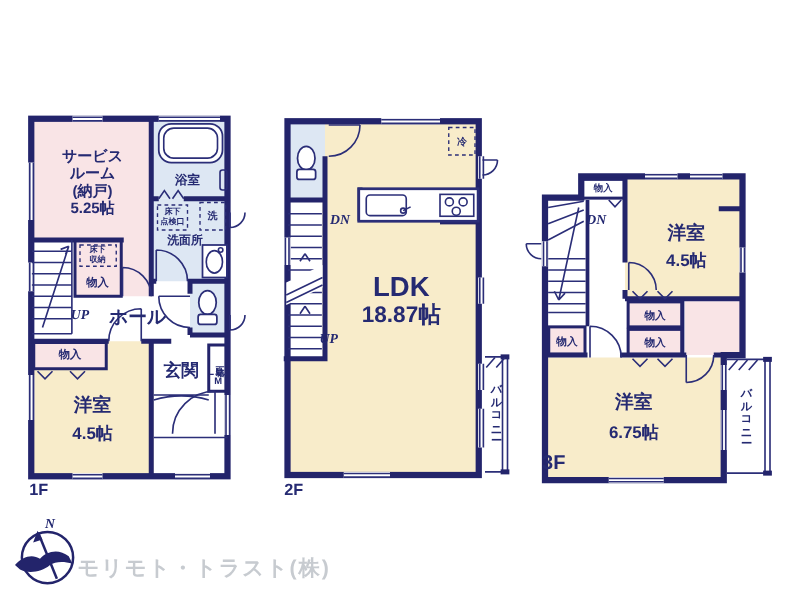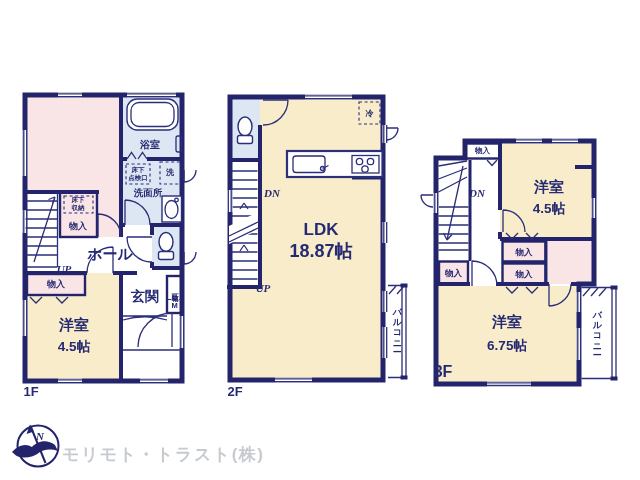--- a/index.html
+++ b/index.html
@@ -10,21 +10,21 @@
   .wall{stroke:#23246b;fill:none;}
   .w5{stroke-width:5;} .w4{stroke-width:4;} .w3{stroke-width:3;} .w2{stroke-width:2.4;}
   .thin{stroke:#2b2e78;stroke-width:1.3;fill:none;}
   .fix{stroke:#2b2e78;stroke-width:1.4;fill:#ffffff;}
   .dash{stroke:#2b2e78;stroke-width:1.1;fill:none;stroke-dasharray:3 2.6;}
   .fy{fill:#f8ecca;} .fp{fill:#f9e4e6;} .fb{fill:#dde7f3;} .fw{fill:#ffffff;} .navy{fill:#23246b;}
   
   .lbl{position:absolute;transform:translate(-50%,-50%);color:#252a72;font-weight:bold;
        white-space:pre-line;text-align:center;line-height:1.18;}
   .vlbl{writing-mode:vertical-rl;text-orientation:upright;letter-spacing:1px;}
-  .ital{font-family:"Liberation Serif",serif;font-style:italic;margin-top:16px;}
+  .ital{font-family:"Liberation Serif",serif;font-style:italic;}
   .company{position:absolute;left:62px;top:443px;font-size:17px;font-weight:bold;
            color:#c7cbd0;letter-spacing:1.5px;}
 </style>
 </head>
 <body>
 
 <div class="canvas">
 
 <svg width="640" height="480" viewBox="0 0 640 480">
 
@@ -226,20 +226,24 @@
   </g>
 
   <g>
     <circle cx="38" cy="446" r="20.5" fill="none" stroke="#23246b" stroke-width="2"></circle>
     <path class="navy" d="M12,452 C18,445 26,443 32,447 C37,441 47,438.5 55,445 L58,451 C50,448.5 44,449.5 40,452 C33,458 22,459 16,455.5 Z"></path>
     <path d="M45.5,463L30.5,426" stroke="#23246b" stroke-width="2" fill="none"></path>
     <path class="navy" d="M30,424.5L26.5,434L34,431.5Z"></path>
   </g>
 </svg>
 
+<div class="lbl" style="left:74px;top:146px;font-size:12px">サービス
+ルーム
+(納戸)
+5.25帖</div>
 <div class="lbl" style="left:150px;top:145px;font-size:10px">浴室</div>
 <div class="lbl" style="left:138px;top:174px;font-size:6.5px">床下
 点検口</div>
 <div class="lbl" style="left:170px;top:173px;font-size:8px">洗</div>
 <div class="lbl" style="left:148px;top:193px;font-size:9.5px">洗面所</div>
 <div class="lbl" style="left:78px;top:204px;font-size:6.5px">床下
 収納</div>
 <div class="lbl" style="left:78px;top:226px;font-size:9px">物入</div>
 <div class="lbl ital" style="left:64px;top:253px;font-size:11px">UP</div>
 <div class="lbl" style="left:110px;top:254px;font-size:15px">ホール</div>
@@ -247,21 +251,21 @@
 <div class="lbl" style="left:74px;top:325px;font-size:15px">洋室</div>
 <div class="lbl" style="left:74px;top:347px;font-size:13.5px">4.5帖</div>
 <div class="lbl" style="left:145px;top:296px;font-size:14px">玄関</div>
 <div class="lbl vlbl" style="left:174.5px;top:289px;font-size:7px">下駄箱</div>
 <div class="lbl" style="left:174.5px;top:306px;font-size:7.5px">M</div>
 <div class="lbl" style="left:31px;top:392px;font-size:13px">1F</div>
 
 <div class="lbl ital" style="left:272px;top:177px;font-size:11px">DN</div>
 <div class="lbl ital" style="left:263px;top:272px;font-size:11px">UP</div>
 <div class="lbl" style="left:369.5px;top:113.5px;font-size:8px">冷</div>
-<div class="lbl" style="left:321px;top:230px;font-size:17px">LDK</div>
+<div class="lbl" style="left:321px;top:230px;font-size:22px">LDK</div>
 <div class="lbl" style="left:321px;top:252px;font-size:18px">18.87帖</div>
 <div class="lbl vlbl" style="left:397px;top:324px;font-size:9px">バルコニー</div>
 <div class="lbl" style="left:235px;top:392px;font-size:13px">2F</div>
 
 <div class="lbl" style="left:482.5px;top:151px;font-size:7.5px">物入</div>
 <div class="lbl ital" style="left:477px;top:177px;font-size:11px">DN</div>
 <div class="lbl" style="left:549px;top:187px;font-size:15px">洋室</div>
 <div class="lbl" style="left:549px;top:209px;font-size:13.5px">4.5帖</div>
 <div class="lbl" style="left:524px;top:251.5px;font-size:8.5px">物入</div>
 <div class="lbl" style="left:524px;top:274px;font-size:8.5px">物入</div>

